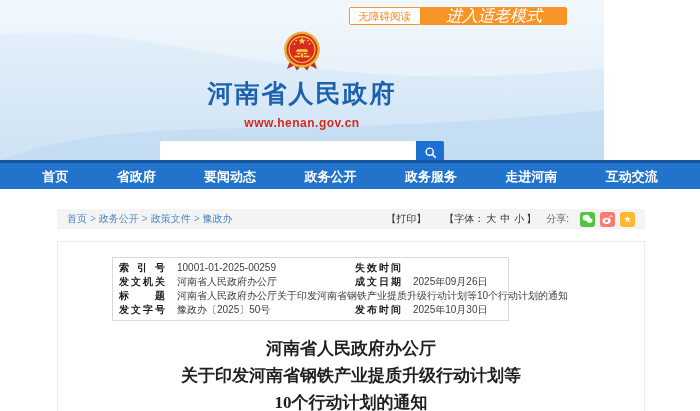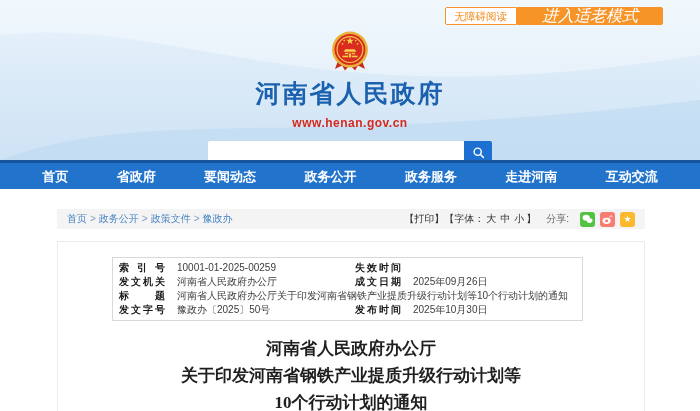--- a/index.html
+++ b/index.html
@@ -3,21 +3,21 @@
 <meta charset="utf-8">
 <style>
   html,body{margin:0;padding:0;}
   body{
     width:700px;height:411px;overflow:hidden;position:relative;
     font-family:"Liberation Sans","DejaVu Sans",sans-serif;
     background:#ffffff;
   }
   
   .header{
-    position:relative;width:700px;height:160px;
+    position:relative;width:604px;height:160px;
     background:linear-gradient(180deg,#eaf4fc 0%,#dcebf8 45%,#cfe3f5 100%);
     overflow:hidden;
   }
   .header-waves{position:absolute;left:0;top:0;width:700px;height:160px;}
   .topbar{position:absolute;top:7px;right:37px;display:flex;z-index:5;}
   .btn-access{
     background:#ffffff;color:#ef8616;border:1px solid #f79428;
     font-size:10.5px;padding:2px 9px;line-height:12px;cursor:pointer;
     border-radius:2px 0 0 2px;
   }
@@ -65,38 +65,38 @@
   .crumb-strip{
     width:588px;margin:20px 0 0 57px;height:20px;background:#f4f4f4;
     display:flex;align-items:center;justify-content:space-between;
     padding:0 10px;box-sizing:border-box;gap:11px;
   }
   .crumbs{font-size:10px;color:#4a86c5;white-space:nowrap;}
   .crumbs a{color:#4a86c5;text-decoration:none;cursor:pointer;}
   .crumb-sep{color:#7d9cbc;margin:0 3px;}
   .tools{display:flex;align-items:center;font-size:10px;color:#333;white-space:nowrap;}
   .tool-print{cursor:pointer;color:#333;}
-  .tool-font{margin-left:0;color:#333;}
+  .tool-font{margin-left:18px;color:#333;}
   .font-size-opt{cursor:pointer;margin:0 2px;}
   .share-label{color:#666;margin:0 6px 0 10px;}
   .share-icon{
     width:15px;height:15px;border-radius:3px;margin-left:5px;cursor:pointer;
     display:inline-flex;align-items:center;justify-content:center;
   }
   .share-wechat{background:#52c341;}
   .share-weibo{background:#f97b72;}
   .share-star{background:#fcb92e;color:#fff;font-size:9px;line-height:15px;text-align:center;}
   
   .doc-box{
     width:588px;margin:12px 0 0 57px;background:#ffffff;
     border:1px solid #ececec;box-sizing:border-box;height:240px;
     padding-top:15px;
   }
   .meta-table{
-    width:471px;margin-left:54px;border:1px solid #d9d9d9;
+    width:397px;margin-left:54px;border:1px solid #d9d9d9;
     padding:3px 0;box-sizing:border-box;
   }
   .meta-row{display:flex;line-height:14px;padding:0 6px;}
   .meta-left{width:236px;display:flex;flex:none;}
   .meta-right{flex:1;display:flex;}
   .meta-left.full{width:auto;flex:1;}
   .meta-label{
     display:inline-block;width:46px;flex:none;font-size:10px;font-weight:bold;color:#1a1a1a;
     text-align:justify;text-align-last:justify;
   }

